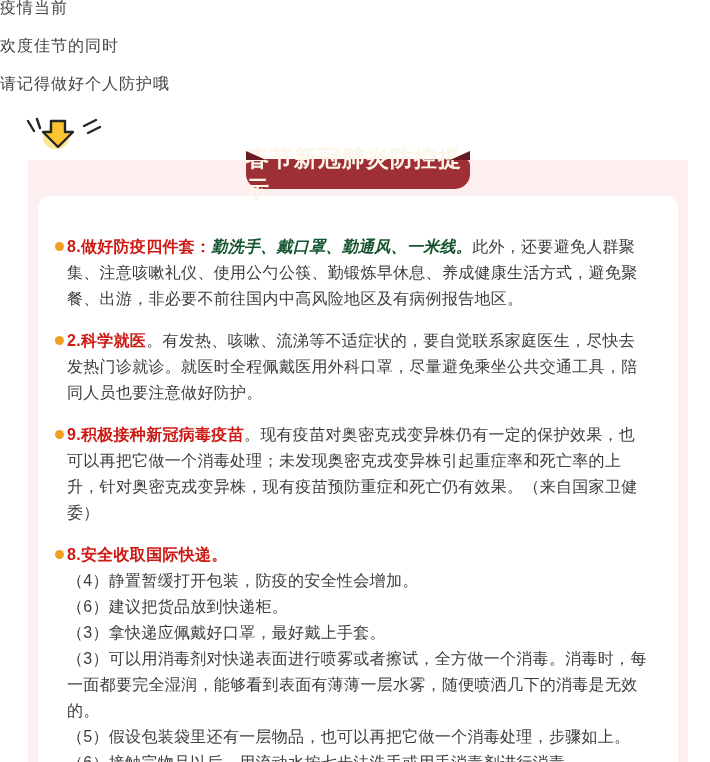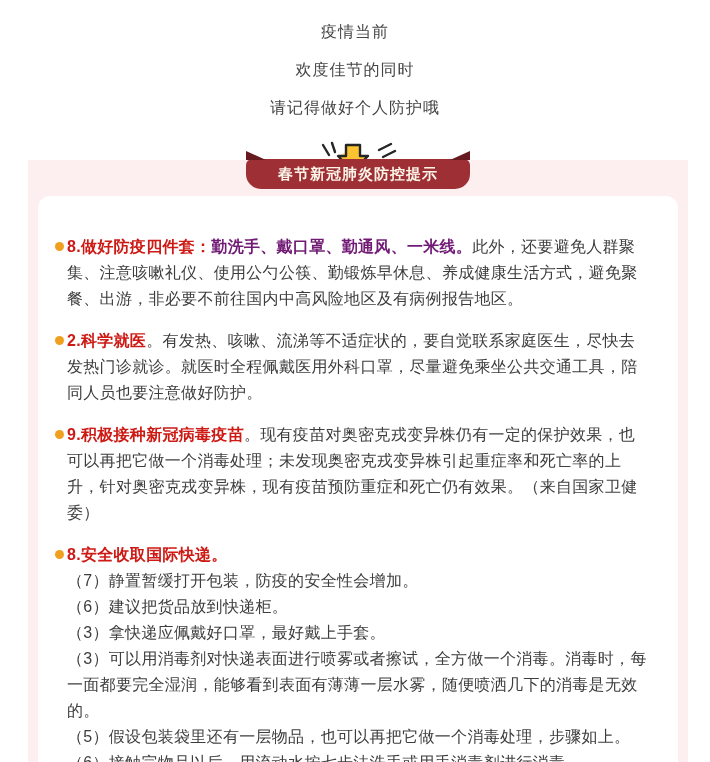--- a/index.html
+++ b/index.html
@@ -4,42 +4,42 @@
 <style>
   * { margin: 0; padding: 0; box-sizing: border-box; }
   html, body { width: 710px; }
   body {
     width: 710px; height: 762px; overflow: hidden;
     background: var(--page-bg, #ffffff);
     font-family: "Liberation Sans", "DejaVu Sans", sans-serif;
   }
   .top-section {
     height: 152px; background: var(--page-bg, #ffffff);
-    text-align: center; padding-top: 24px;
+    padding-top: 0;
   }
   .intro-line {
     font-size: 16px; line-height: 16px; margin-bottom: 22px;
     color: var(--intro-text, #454545); letter-spacing: 1px;
   }
   .arrow-wrap { margin-top: 2px; height: 40px; }
   .pink-section {
     margin-left: 28px; margin-right: 22px;
     height: 610px;
     background: var(--section-bg, #fdeef0);
     padding-top: 0;
   }
   .banner {
     position: relative;
     width: 224px; height: 30px; margin: 16px auto;
     top: -1px; margin-bottom: 5px;
     background: var(--banner-bg, #9d2f35);
     border-radius: 6px 6px 15px 15px;
     display: flex; align-items: center; justify-content: center;
     color: var(--banner-text, #fcf5e8);
-    font-weight: bold; font-size: 15px; letter-spacing: 1px;
+    font-weight: bold; font-size: 23px; letter-spacing: 1px;
     margin-top: 8px;
   }
   .banner::before {
     content: ""; position: absolute; top: -8px; left: 0;
     width: 0; height: 0;
     border-bottom: 9px solid var(--banner-fold, #671a1f);
     border-right: 20px solid transparent;
   }
   .banner::after {
     content: ""; position: absolute; top: -8px; right: 0;
@@ -60,21 +60,21 @@
     position: relative; padding-left: 11px;
     line-height: 26px; margin-bottom: 16px;
     letter-spacing: 0.3px;
   }
   .bullet {
     position: absolute; left: -1px; top: 8px;
     width: 9px; height: 9px; border-radius: 50%;
     background: var(--bullet-orange, #f0a01e);
   }
   .item .heading { color: var(--heading-red, #cd1a15); font-weight: bold; }
-  .item .emphasis { color: #701a75; font-weight: bold; }
+  .item .emphasis { color: #14532d; font-weight: bold; font-style: italic; }
   .sub-item { line-height: 26px; }
 </style>
 </head>
 <body>
 
 <div class="top-section">
   <p class="intro-line">疫情当前</p>
   <p class="intro-line">欢度佳节的同时</p>
   <p class="intro-line">请记得做好个人防护哦</p>
   <div class="arrow-wrap">
@@ -107,21 +107,21 @@
     </div>
 
     <div class="item">
       <span class="bullet"></span>
       <span class="heading">9.积极接种新冠病毒疫苗</span><span>。现有疫苗对奥密克戎变异株仍有一定的保护效果，也可以再把它做一个消毒处理；未发现奥密克戎变异株引起重症率和死亡率的上升，针对奥密克戎变异株，现有疫苗预防重症和死亡仍有效果。（来自国家卫健委）</span>
     </div>
 
     <div class="item">
       <span class="bullet"></span>
       <div><span class="heading">8.安全收取国际快递。</span></div>
-      <p class="sub-item">（7）静置暂缓打开包装，防疫的安全性会增加。</p>
+      <p class="sub-item">（4）静置暂缓打开包装，防疫的安全性会增加。</p>
       <p class="sub-item">（6）建议把货品放到快递柜。</p>
       <p class="sub-item">（3）拿快递应佩戴好口罩，最好戴上手套。</p>
       <p class="sub-item">（3）可以用消毒剂对快递表面进行喷雾或者擦试，全方做一个消毒。消毒时，每一面都要完全湿润，能够看到表面有薄薄一层水雾，随便喷洒几下的消毒是无效的。</p>
       <p class="sub-item">（5）假设包装袋里还有一层物品，也可以再把它做一个消毒处理，步骤如上。</p>
       <p class="sub-item">（6）接触完物品以后，用流动水按七步法洗手或用手消毒剂进行消毒。</p>
     </div>
 
   </div>
 </div>
 

